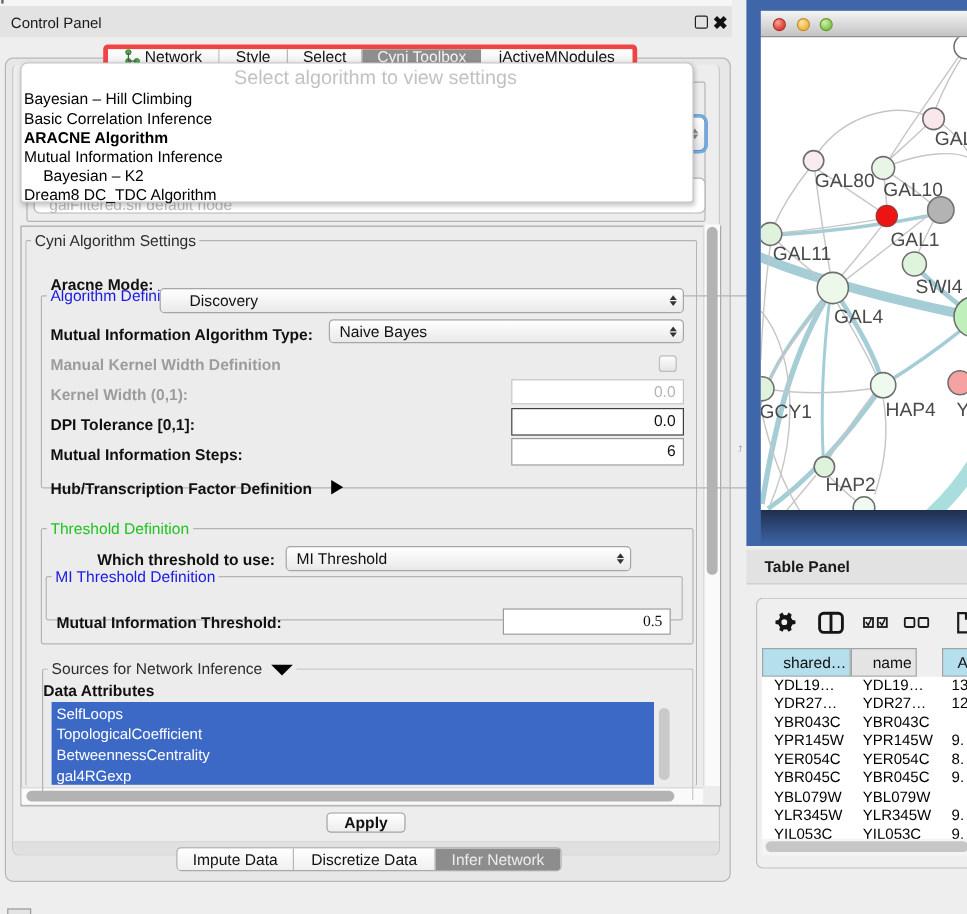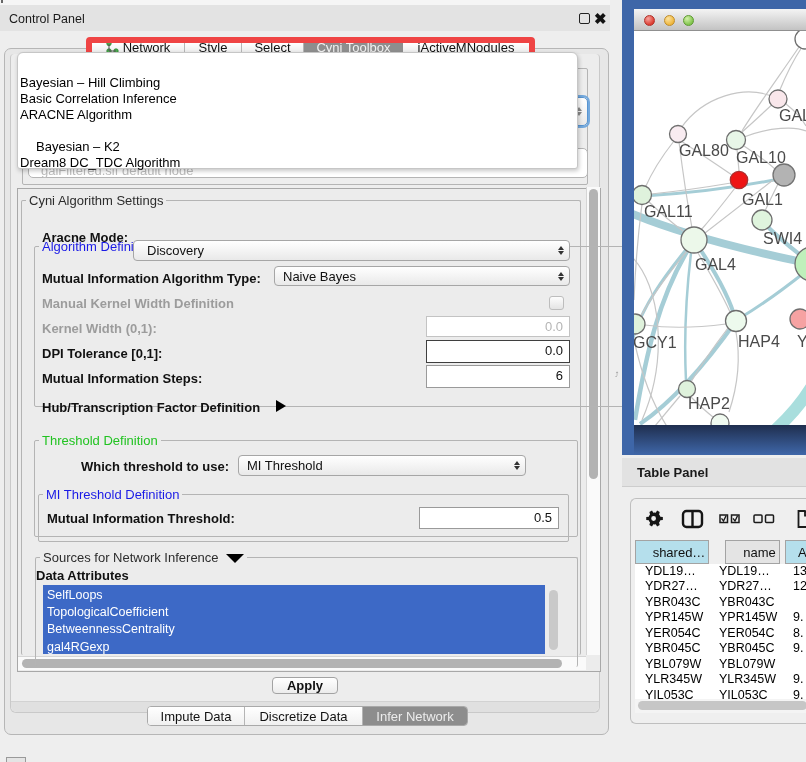--- a/index.html
+++ b/index.html
@@ -9,21 +9,21 @@
 
 #cp-title { left:0; top:5px; width:610px; height:26px; background:#e3e3e3; }
 #cp-title .txt { position:absolute; left:9px; top:7px; font-size:12.5px; color:#1a1a1a; }
 #float-btn { left:579px; top:13px; width:11px; height:11px; border:1.5px solid #222; border-radius:2px; }
 #close-x { left:594px; top:10px; font-size:15px; font-weight:bold; color:#111; }
 
 #tabbedpane { left:4px; top:48px; width:605px; height:687px; border:1px solid #b6b6b6; border-radius:7px; background:#e7e7e7; }
 #innerpanel { left:10px; top:54px; width:590px; height:659px; border:1px solid #c9c9c9; border-top:none; border-radius:4px 4px 6px 6px; background:#ededed; }
 #innerstrip { left:11px; top:701px; width:588px; height:11px; background:#e0e0e0; border-radius:0 0 6px 6px; border-top:1px solid #d2d2d2; }
 
-#toptabs { left:86px; top:37px; height:21px; display:flex; border:6px solid #ef4444; border-radius:4px; overflow:hidden; background:#f6f6f6; font-size:13px; }
+#toptabs { left:86px; top:37px; height:21px; display:flex; border:4px solid #ef4444; border-radius:4px; overflow:hidden; background:#f6f6f6; font-size:13px; }
 #toptabs .seg { display:flex; align-items:center; justify-content:center; background:linear-gradient(#ffffff,#ededed); color:#111; border-right:1px solid #b5b5b5; }
 #toptabs .seg.sel { background:#8e8e8e; color:#f2f2f2; border-right:none; }
 #toptabs .seg:last-child { border-right:none; }
 
 #scrollregion { left:17px; top:188px; width:584px; height:484px; border:1px solid #a8a8a8; background:#ececec; }
 
 .group { position:absolute; border:1px solid #b4b4b4; border-radius:2px; }
 .gtitle { position:absolute; top:-8px; left:4px; background:#ececec; padding:0 3px; font-size:13px; color:#2d2d2d; }
 label.fl { position:absolute; font-size:13px; font-weight:bold; color:#111; }
 label.dim { color:#9c9c9c; }
@@ -106,21 +106,21 @@
   </div>
 
 <div class="group" style="left:21px; top:200px; width:560px; height:455px; border-bottom:none;">
     <div class="gtitle">Cyni Algorithm Settings</div>
   </div>
 
 <div class="group" style="left:34px; top:230px; width:642px; height:161px;margin-top:16px;">
     <div class="gtitle" style="color:#1a1ae6;">Algorithm Definition</div>
   </div>
 <label class="fl" style="left:42px; top:230px;text-align:center;">Aracne Mode:</label>
-<div class="combo" style="left:133px; top:240px; width:437px; height:21px; padding-left:13px;">Discovery<span class="arrows">
+<div class="combo" style="left:133px; top:240px; width:437px; height:21px; padding-left:24px;">Discovery<span class="arrows">
       <span class="up"></span>
       <span class="dn"></span>
     </span></div>
 <label class="fl" style="left:42px; top:271px;">Mutual Information Algorithm Type:</label>
 <div class="combo" style="left:274px; top:266px; width:296px; height:20px;">Naive Bayes<span class="arrows">
       <span class="up"></span>
       <span class="dn"></span>
     </span></div>
 <label class="fl dim" style="left:42px; top:296px;">Manual Kernel Width Definition</label>
 <div class="abs" style="left:549px; top:296px; width:15px; height:14px; background:linear-gradient(#fdfdfd,#e4e4e4); border:1px solid #bdbdbd; border-radius:3px;"></div>
@@ -135,45 +135,47 @@
 <div class="abs" style="left:276px; top:400px; width:0; height:0; border-top:6.5px solid transparent; border-bottom:6.5px solid transparent; border-left:10px solid #000;"></div>
 
 <div class="group" style="left:34px; top:440px; width:544px; height:97px;">
     <div class="gtitle" style="color:#21c321;">Threshold Definition</div>
   </div>
 <label class="fl" style="left:81px; top:459px;">Which threshold to use:</label>
 <div class="combo" style="left:238px; top:455px; width:288px; height:21px;">MI Threshold<span class="arrows">
       <span class="up"></span>
       <span class="dn"></span>
     </span></div>
-<div class="group" style="left:38px; top:494px; width:531px; height:48px;">
+<div class="group" style="left:38px; top:480px; width:531px; height:37px;">
     <div class="gtitle" style="color:#1a1ae6;">MI Threshold Definition</div>
   </div>
 <label class="fl" style="left:47px; top:511px;">Mutual Information Threshold:</label>
-<div class="tf" style="left:419px; top:507px; width:140px; height:22px;">0.5</div>
+<div class="tf" style="left:419px; top:507px; width:140px; height:22px;font-family:Liberation Serif, serif;">0.5</div>
 
 <div class="group" style="left:35px; top:557px; width:543px; height:110px; border-bottom:none;">
     <div class="gtitle">Sources for Network Inference <span style="display:inline-block; width:0; height:0; border-left:9px solid transparent; border-right:9px solid transparent; border-top:9px solid #000; vertical-align:middle; margin-left:4px;"></span></div>
   </div>
 <label class="fl" style="left:36px; top:568px;">Data Attributes</label>
 <div class="abs" style="left:43px; top:585px; width:502px; height:69px; background:#3d69c6; color:#fff; font-size:12.5px; padding:2px 0 0 4px; line-height:17.2px;">SelfLoops<br>TopologicalCoefficient<br>BetweennessCentrality<br>gal4RGexp</div>
 <div class="thumb" style="left:549px; top:590px; width:9px; height:60px; background:#c9c9c9;"></div>
 
 <div id="apply" class="abs">Apply</div>
 <div id="bottabs" class="abs">
   <div class="seg" style="width:97px;">Impute Data</div>
   <div class="seg" style="width:118px;">Discretize Data</div>
   <div class="seg sel" style="width:104px;">Infer Network</div>
 </div>
 <div class="abs" style="left:6px; top:757px; width:20px; height:10px; background:#e4e4e4; border:1.5px solid #999;"></div>
 
 <div id="popup" class="abs">
+  <div class="hint">Select algorithm to view settings</div>
   <div class="it" style="top:21.5px;">Bayesian – Hill Climbing</div>
   <div class="it" style="top:37.5px;">Basic Correlation Inference</div>
-  <div class="it" style="top:53.5px; font-weight:normal;">ARACNE Algorithm</div>
+  <div class="it" style="top:53.5px; font-weight:bold;">ARACNE Algorithm</div>
+  <div class="it" style="top:69.5px;">Mutual Information Inference</div>
   <div class="it" style="top:85.5px;margin-left:16px;">Bayesian – K2</div>
   <div class="it" style="top:101.5px;">Dream8 DC_TDC Algorithm</div>
 </div>
 
 <div class="abs" style="left:615px; top:371px; font-size:7px; color:#888;">⤴</div>
 
 <div id="netwin" class="abs">
   <div id="nettitle">
     <div class="tl" style="left:9.5px; background:radial-gradient(circle at 35% 30%, #f6a49e, #dd3e32 70%); border:0.5px solid #b03028;"></div>
     <div class="tl" style="left:29.5px; background:radial-gradient(circle at 35% 30%, #fbe2a0, #efb73e 70%); border:0.5px solid #c08c28;"></div>
@@ -278,21 +280,21 @@
       <path d="M90.5,10.4 l2,2.6 l2.6,-5.4" stroke-width="1.3"></path>
       <path d="M102,10.4 l2,2.6 l2.6,-5.4" stroke-width="1.3"></path>
       <rect x="123" y="7" width="8" height="7.5" rx="1"></rect>
       <rect x="134.5" y="7" width="8" height="7.5" rx="1"></rect>
       <path d="M167.5,3 h6.5 l4.5,4.5 v11.5 h-11 z" stroke-width="1.8"></path>
       <path d="M174,3 v4.5 h4.5" stroke-width="1.8"></path>
     </g>
   </svg>
 
   <div class="hdr" style="left:4px; width:74px; background:#b5dfec;">shared…</div>
-  <div class="hdr" style="left:94px; width:55px; background:#e4e4e4;">name</div>
+  <div class="hdr" style="left:78px; width:55px; background:#e4e4e4;">name</div>
   <div class="hdr" style="left:154px; width:40px; background:#b5dfec; text-align:left; text-indent:12px;">A</div>
 
   <div class="abs" style="left:4px; top:65px; width:172px; height:137px; background:#fff; overflow:hidden; line-height:15.45px;">
     <div class="cell" style="left:10px; top:0;">YDL19…<br>YDR27…<br>YBR043C<br>YPR145W<br>YER054C<br>YBR045C<br>YBL079W<br>YLR345W<br>YIL053C</div>
     <div class="cell" style="left:84px; top:0;">YDL19…<br>YDR27…<br>YBR043C<br>YPR145W<br>YER054C<br>YBR045C<br>YBL079W<br>YLR345W<br>YIL053C</div>
     <div class="cell" style="left:158px; top:0;">13<br>12<br><br>9.<br>8.<br>9.<br><br>9.<br>9.</div>
   </div>
 
   <div class="abs" style="left:4px; top:200px; width:172px; height:14px; background:#f4f4f4;">
       <div class="thumb" style="left:3px; top:2px; width:169px; height:9px; background:#c6c6c6;"></div>

